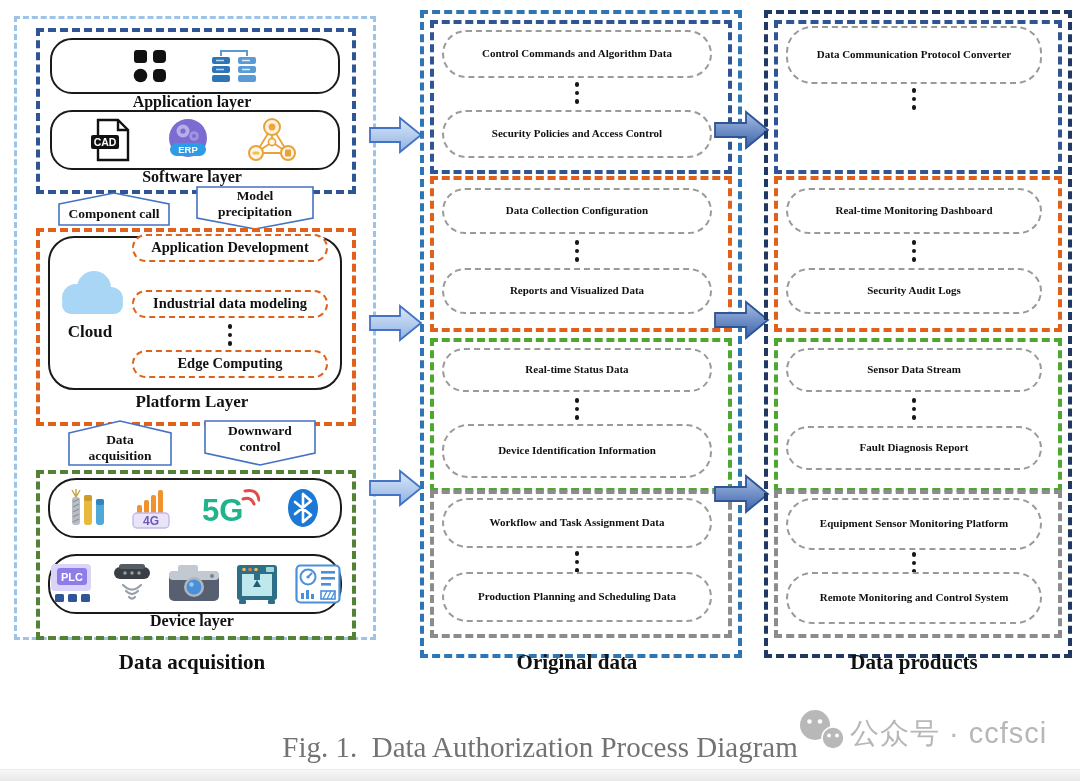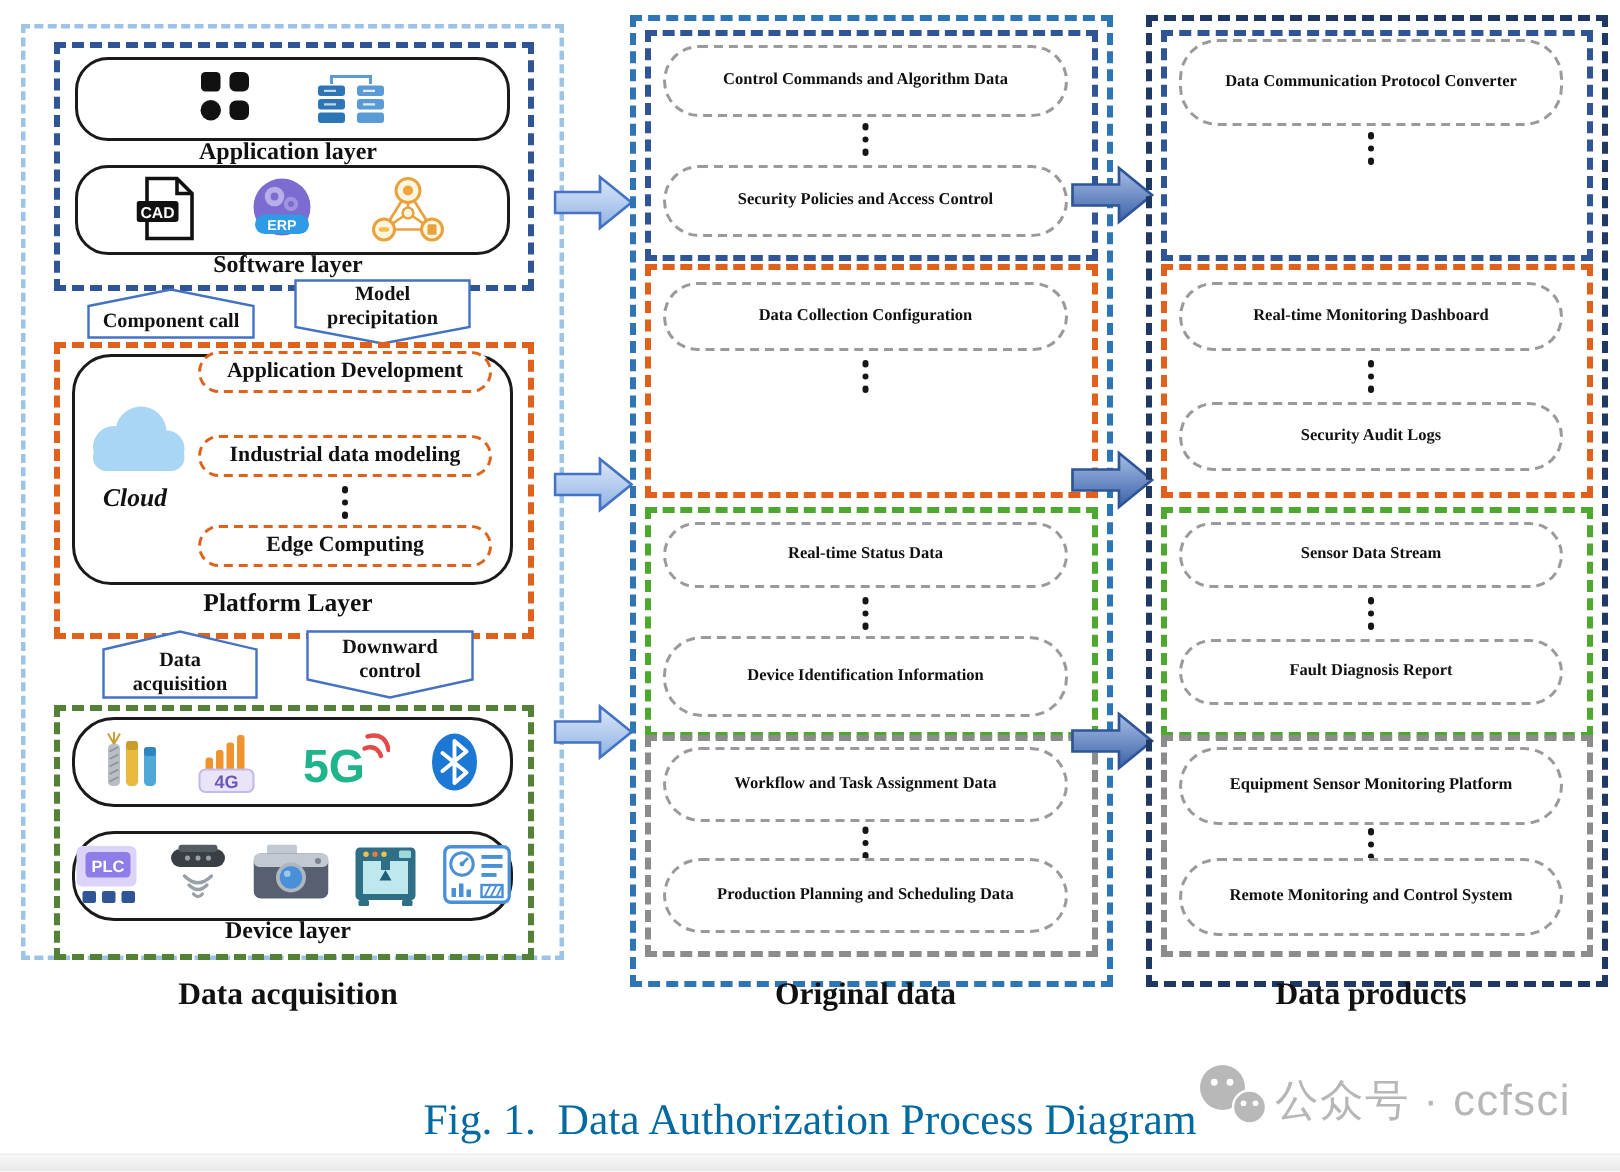--- a/index.html
+++ b/index.html
@@ -27,22 +27,22 @@
   .lbl-16{font-size:16px;} .lbl-17{font-size:17px;}
   .col-label{font-size:21px;font-weight:bold;text-align:center;}
   
   .vdots{display:flex;flex-direction:column;align-items:center;gap:4px;}
   .vdots i{width:4.5px;height:4.5px;border-radius:50%;background:#161616;}
   
   .tag{display:flex;align-items:center;justify-content:center;text-align:center;}
   .tag svg{position:absolute;left:0;top:0;width:100%;height:100%;}
   .tag-text{position:relative;font-weight:bold;font-size:13.5px;line-height:1.12;white-space:pre-line;}
   .pad-top{padding-top:9px;} .pad-bot{padding-bottom:9px;}
-  .icon-row{display:flex;justify-content:center;}
-  .caption{font-size:29px;text-align:center;white-space:pre;color:#0369a1;}
+  .icon-row{display:flex;align-items:center;justify-content:center;}
+  .caption{font-size:29px;text-align:center;white-space:pre;color:#737373;}
   .wm-text{font-family:"Liberation Sans","DejaVu Sans",sans-serif;font-size:29px;color:#b7b7b7;letter-spacing:1px;}
   .bottom-bar{background:linear-gradient(#f7f7f7,#e7e7e7);border-top:1px solid #ececec;}
 </style>
 </head>
 <body>
 
 <div id="canvas">
 
   <div class="abs outer-left" style="left:14px;top:16px;width:356px;height:618px;"></div>
 
@@ -127,21 +127,21 @@
   <div class="abs layer-rect" style="left:48px;top:236px;width:290px;height:150px;border-radius:26px;"></div>
 
   <svg class="abs" style="left:52px;top:266px;" width="80" height="54" viewBox="0 0 80 54">
     <g fill="#A9D6F5">
       <circle cx="24" cy="32" r="14"></circle>
       <circle cx="42" cy="22" r="17"></circle>
       <circle cx="59" cy="33" r="12"></circle>
       <rect x="10" y="30" width="61" height="18" rx="9"></rect>
     </g>
   </svg>
-  <div class="abs lbl lbl-17" style="left:50px;top:322px;width:80px;font-style:italic;">Cloud</div>
+  <div class="abs lbl lbl-17" style="left:50px;top:322px;width:80px;">Cloud</div>
 
   <div class="abs pill pill-orange" style="left:132px;top:234px;width:196px;height:28px;">Application Development</div>
   <div class="abs pill pill-orange" style="left:132px;top:290px;width:196px;height:28px;">Industrial data modeling</div>
   <div class="abs vdots" style="left:222px;top:324px;width:16px;">
       <i></i>
       <i></i>
       <i></i>
     </div>
   <div class="abs pill pill-orange" style="left:132px;top:350px;width:196px;height:28px;">Edge Computing</div>
   <div class="abs lbl lbl-17" style="left:36px;top:392px;width:312px;">Platform Layer</div>
@@ -304,20 +304,21 @@
     </div>
   <div class="abs pill" style="left:442px;top:110px;width:270px;height:48px;">Security Policies and Access Control</div>
 
   <div class="abs g-orange" style="left:430px;top:176px;width:294px;height:148px;"></div>
   <div class="abs pill" style="left:442px;top:188px;width:270px;height:46px;">Data Collection Configuration</div>
   <div class="abs vdots" style="left:569px;top:240px;width:16px;">
       <i></i>
       <i></i>
       <i></i>
     </div>
+  <div class="abs pill" style="left:442px;top:268px;width:270px;height:46px;">Reports and Visualized Data</div>
 
   <div class="abs g-green" style="left:430px;top:338px;width:294px;height:146px;"></div>
   <div class="abs pill" style="left:442px;top:348px;width:270px;height:44px;">Real-time Status Data</div>
   <div class="abs vdots" style="left:569px;top:398px;width:16px;">
       <i></i>
       <i></i>
       <i></i>
     </div>
   <div class="abs pill" style="left:442px;top:424px;width:270px;height:54px;">Device Identification Information</div>
 

